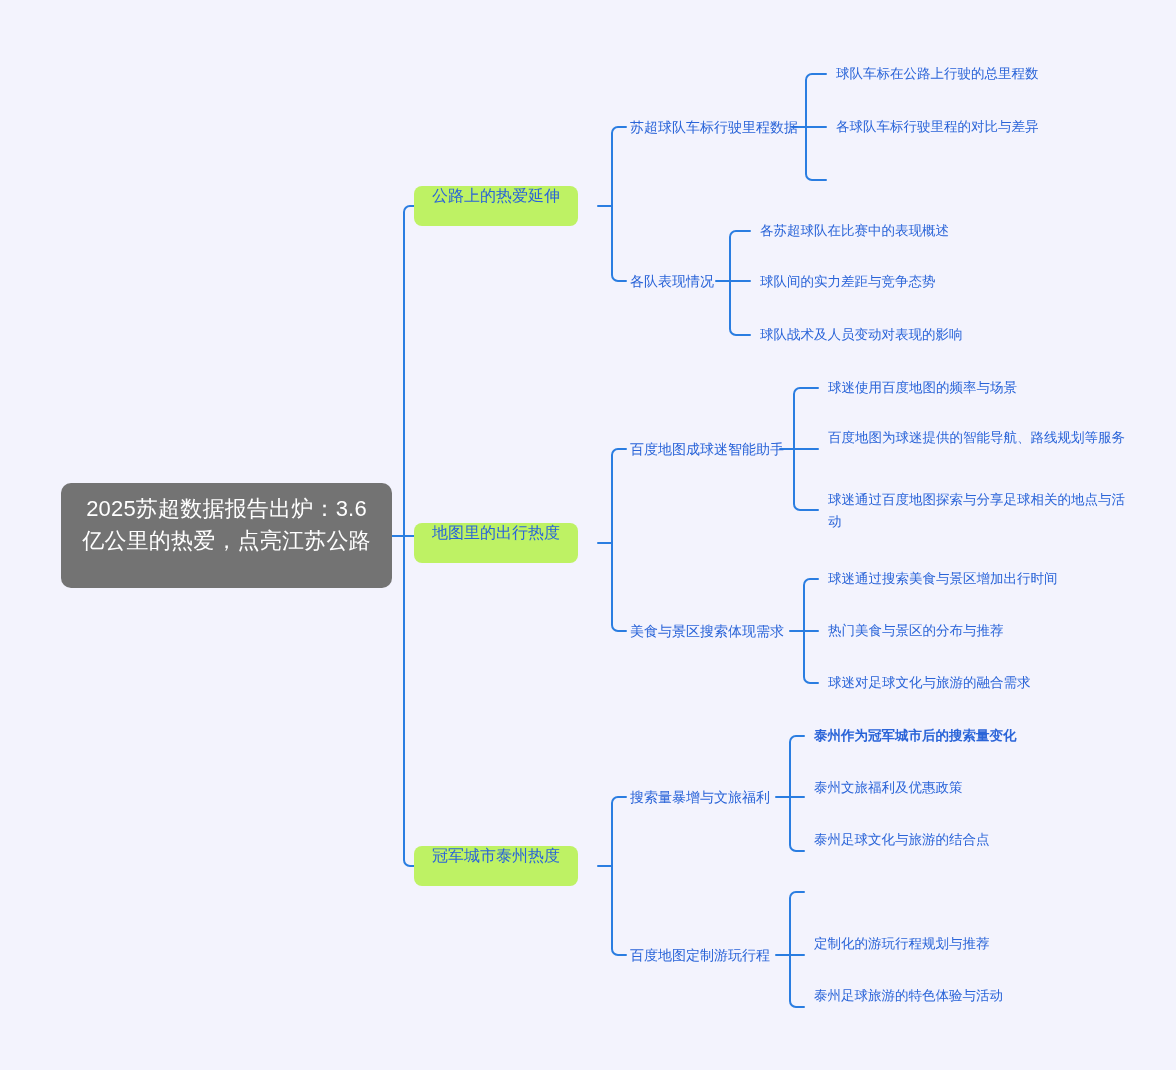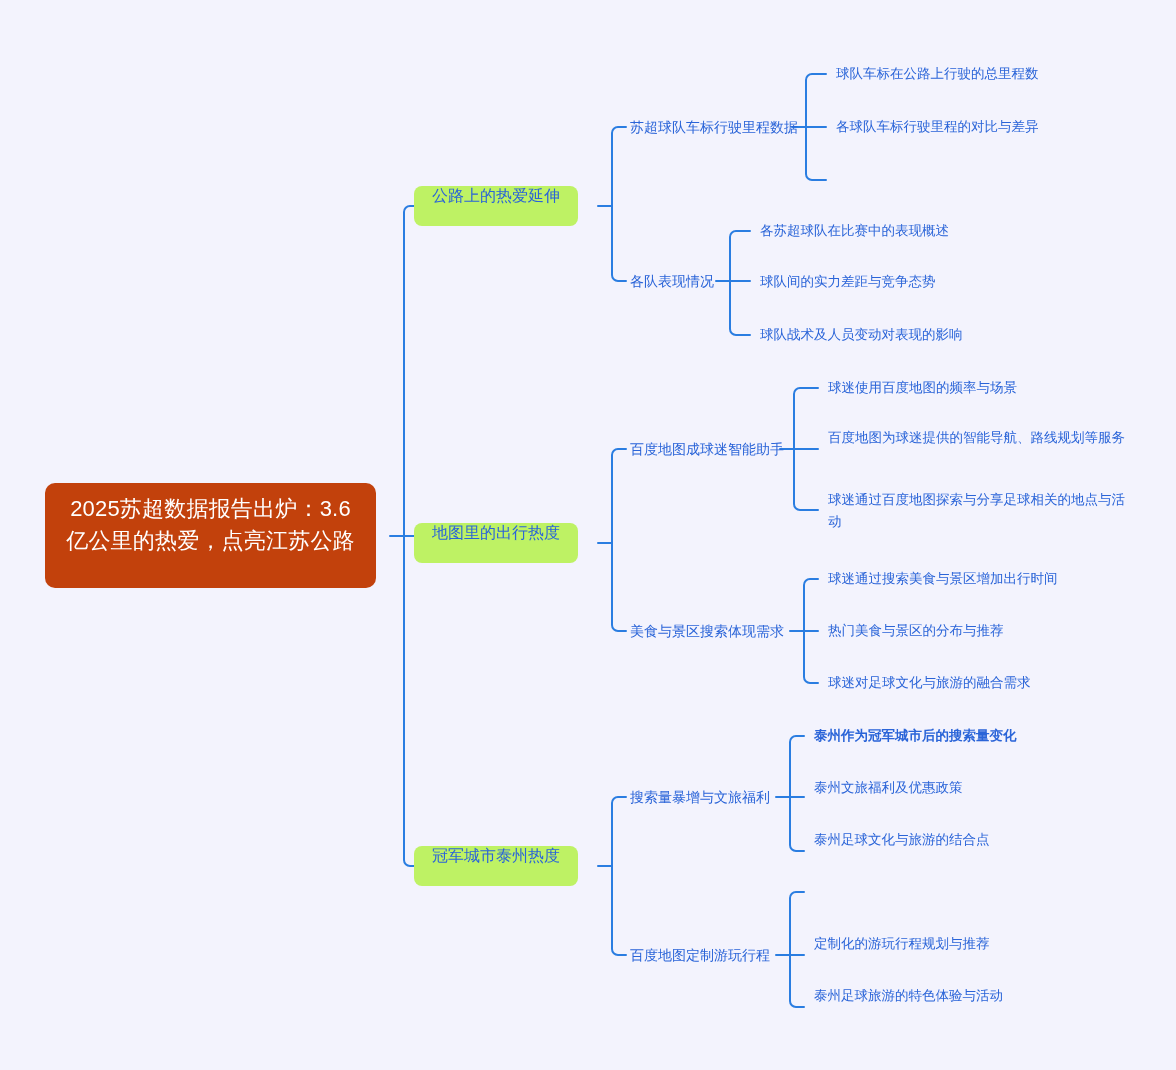--- a/index.html
+++ b/index.html
@@ -22,25 +22,25 @@
     width: 1176px; height: 1070px;
     pointer-events: none;
   }
   .node {
     position: absolute;
     display: flex;
   }
 
   
   .root-node {
-    left: 45px;
+    left: 61px;
     top: 483px;
     width: 331px;
     min-height: 105px;
-    background: #c2410c;
+    background: #737373;
     border-radius: 10px;
     justify-content: center;
     padding: 10px 18px;
   }
   .root-node .label {
     color: #ffffff;
     font-size: 22px;
     line-height: 32px;
     text-align: center;
     letter-spacing: 0.2px;

